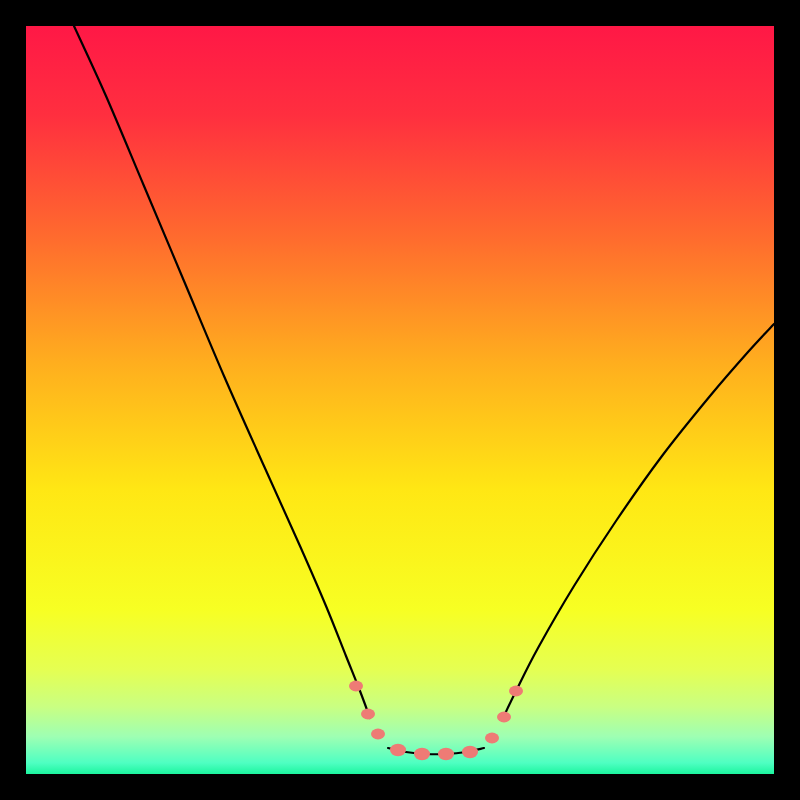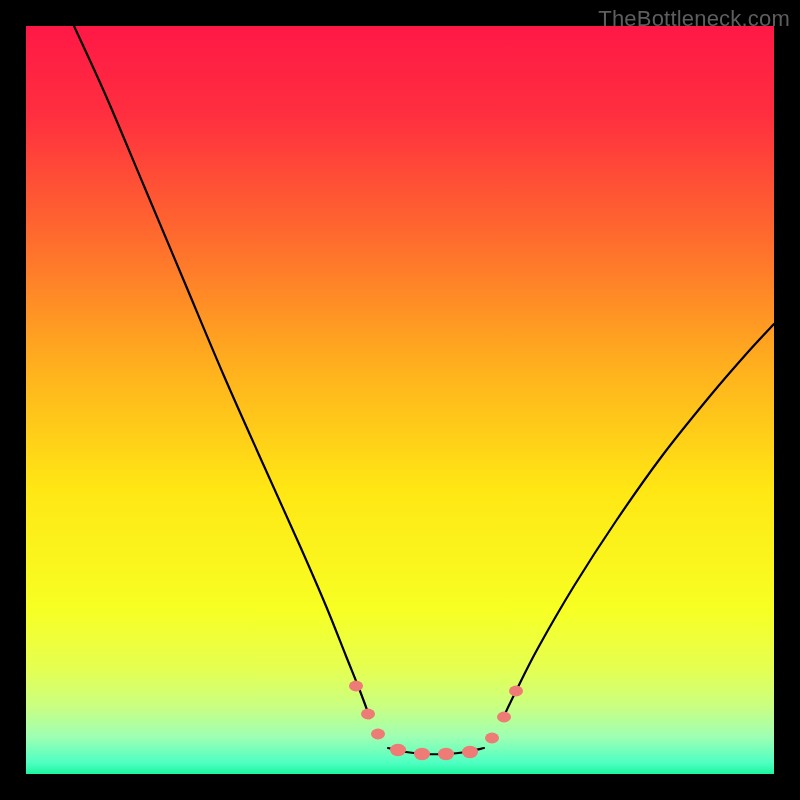--- a/index.html
+++ b/index.html
@@ -37,21 +37,20 @@
   svg {
     display: block;
     width: 100%;
     height: 100%;
   }
 </style>
 </head>
 <body>
 
 <div class="frame">
-  <div class="watermark">TheBottleneck.com</div>
   <div class="plot">
     <svg viewBox="0 0 748 748" preserveAspectRatio="none">
       <defs>
         <linearGradient id="bg-grad" x1="0" y1="0" x2="0" y2="1">
             <stop offset="0%" stop-color="#ff1846"></stop>
             <stop offset="12%" stop-color="#ff2f3f"></stop>
             <stop offset="28.000000000000004%" stop-color="#ff6a2e"></stop>
             <stop offset="45%" stop-color="#ffae1e"></stop>
             <stop offset="62%" stop-color="#ffe714"></stop>
             <stop offset="78%" stop-color="#f7ff23"></stop>

